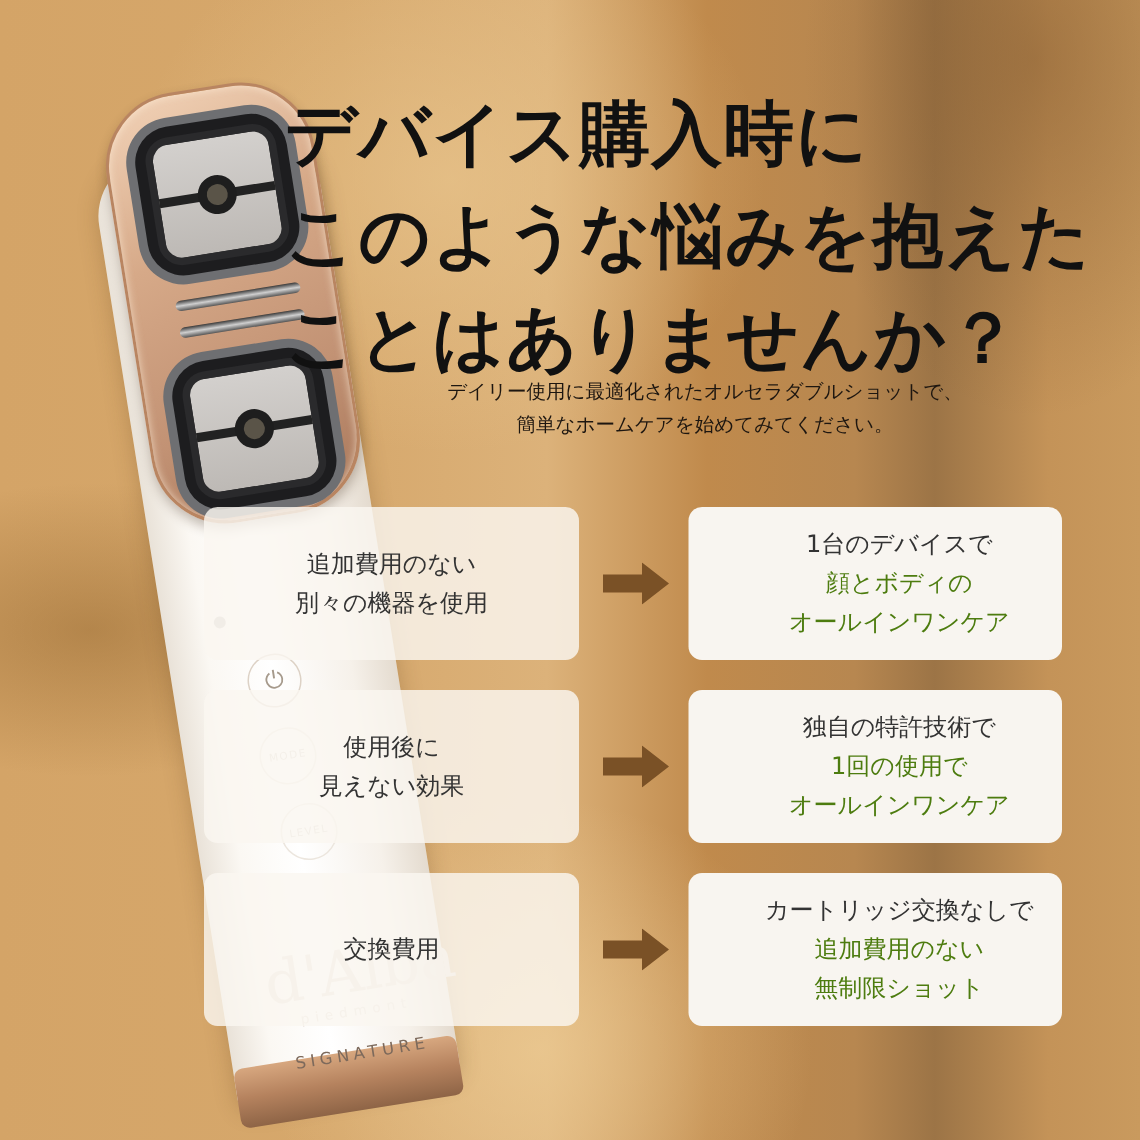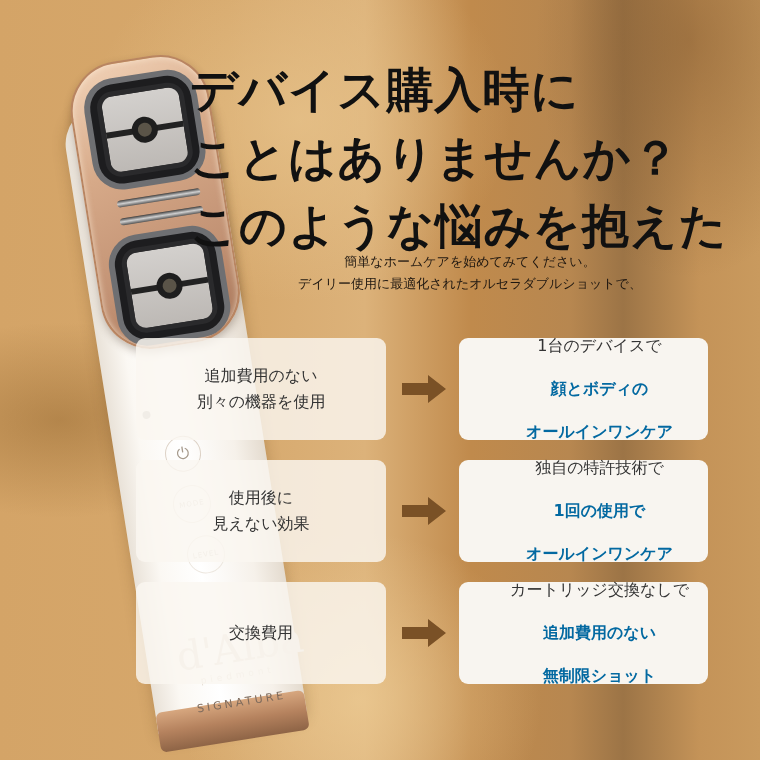--- a/index.html
+++ b/index.html
@@ -132,21 +132,21 @@
   }
   .card.before {
     left: 136px; width: 250px; height: 102px;
     background: rgba(250,246,240,0.82);
   }
   .card.after {
     left: 459px; width: 249px; height: 102px;
     background: #f8f5f0;
     padding-left: 32px;
   }
-  .card .strong { font-weight: bold; color: #0369a1; margin-top: 17px; }
+  .card .strong { font-weight: normal; color: #4d7c0f; }
   .card .light { color: #333; }
   .arrow {
     position: absolute; left: 402px; width: 44px; height: 28px;
   }
   .row1 { top: 338px; }
   .row2 { top: 460px; }
   .row3 { top: 582px; }
   .arrow.row1 { top: 375px; }
   .arrow.row2 { top: 497px; }
   .arrow.row3 { top: 619px; }
@@ -181,27 +181,27 @@
   <div class="power-btn">⏻</div>
   <div class="round-btn" style="left:60px; top:430px;">MODE</div>
   <div class="round-btn" style="left:66px; top:482px;">LEVEL</div>
   <div class="logo">d'Alba</div>
   <div class="logo-sub">piedmont</div>
   <div class="signature">SIGNATURE</div>
 </div>
 
 <div class="headline">
   <div>デバイス購入時に</div>
+  <div>このような悩みを抱えた</div>
   <div>ことはありませんか？</div>
-  <div>このような悩みを抱えた</div>
 </div>
 
 <div class="subtitle">
+  <div>デイリー使用に最適化されたオルセラダブルショットで、</div>
   <div>簡単なホームケアを始めてみてください。</div>
-  <div>デイリー使用に最適化されたオルセラダブルショットで、</div>
 </div>
 
 <div class="card before row1">
   <div class="light">追加費用のない</div>
   <div class="light">別々の機器を使用</div>
 </div>
 <svg class="arrow row1" viewBox="0 0 44 28">
   <polygon points="0,8 26,8 26,0 44,14 26,28 26,20 0,20" fill="#7a5126"></polygon>
 </svg>
 <div class="card after row1">

